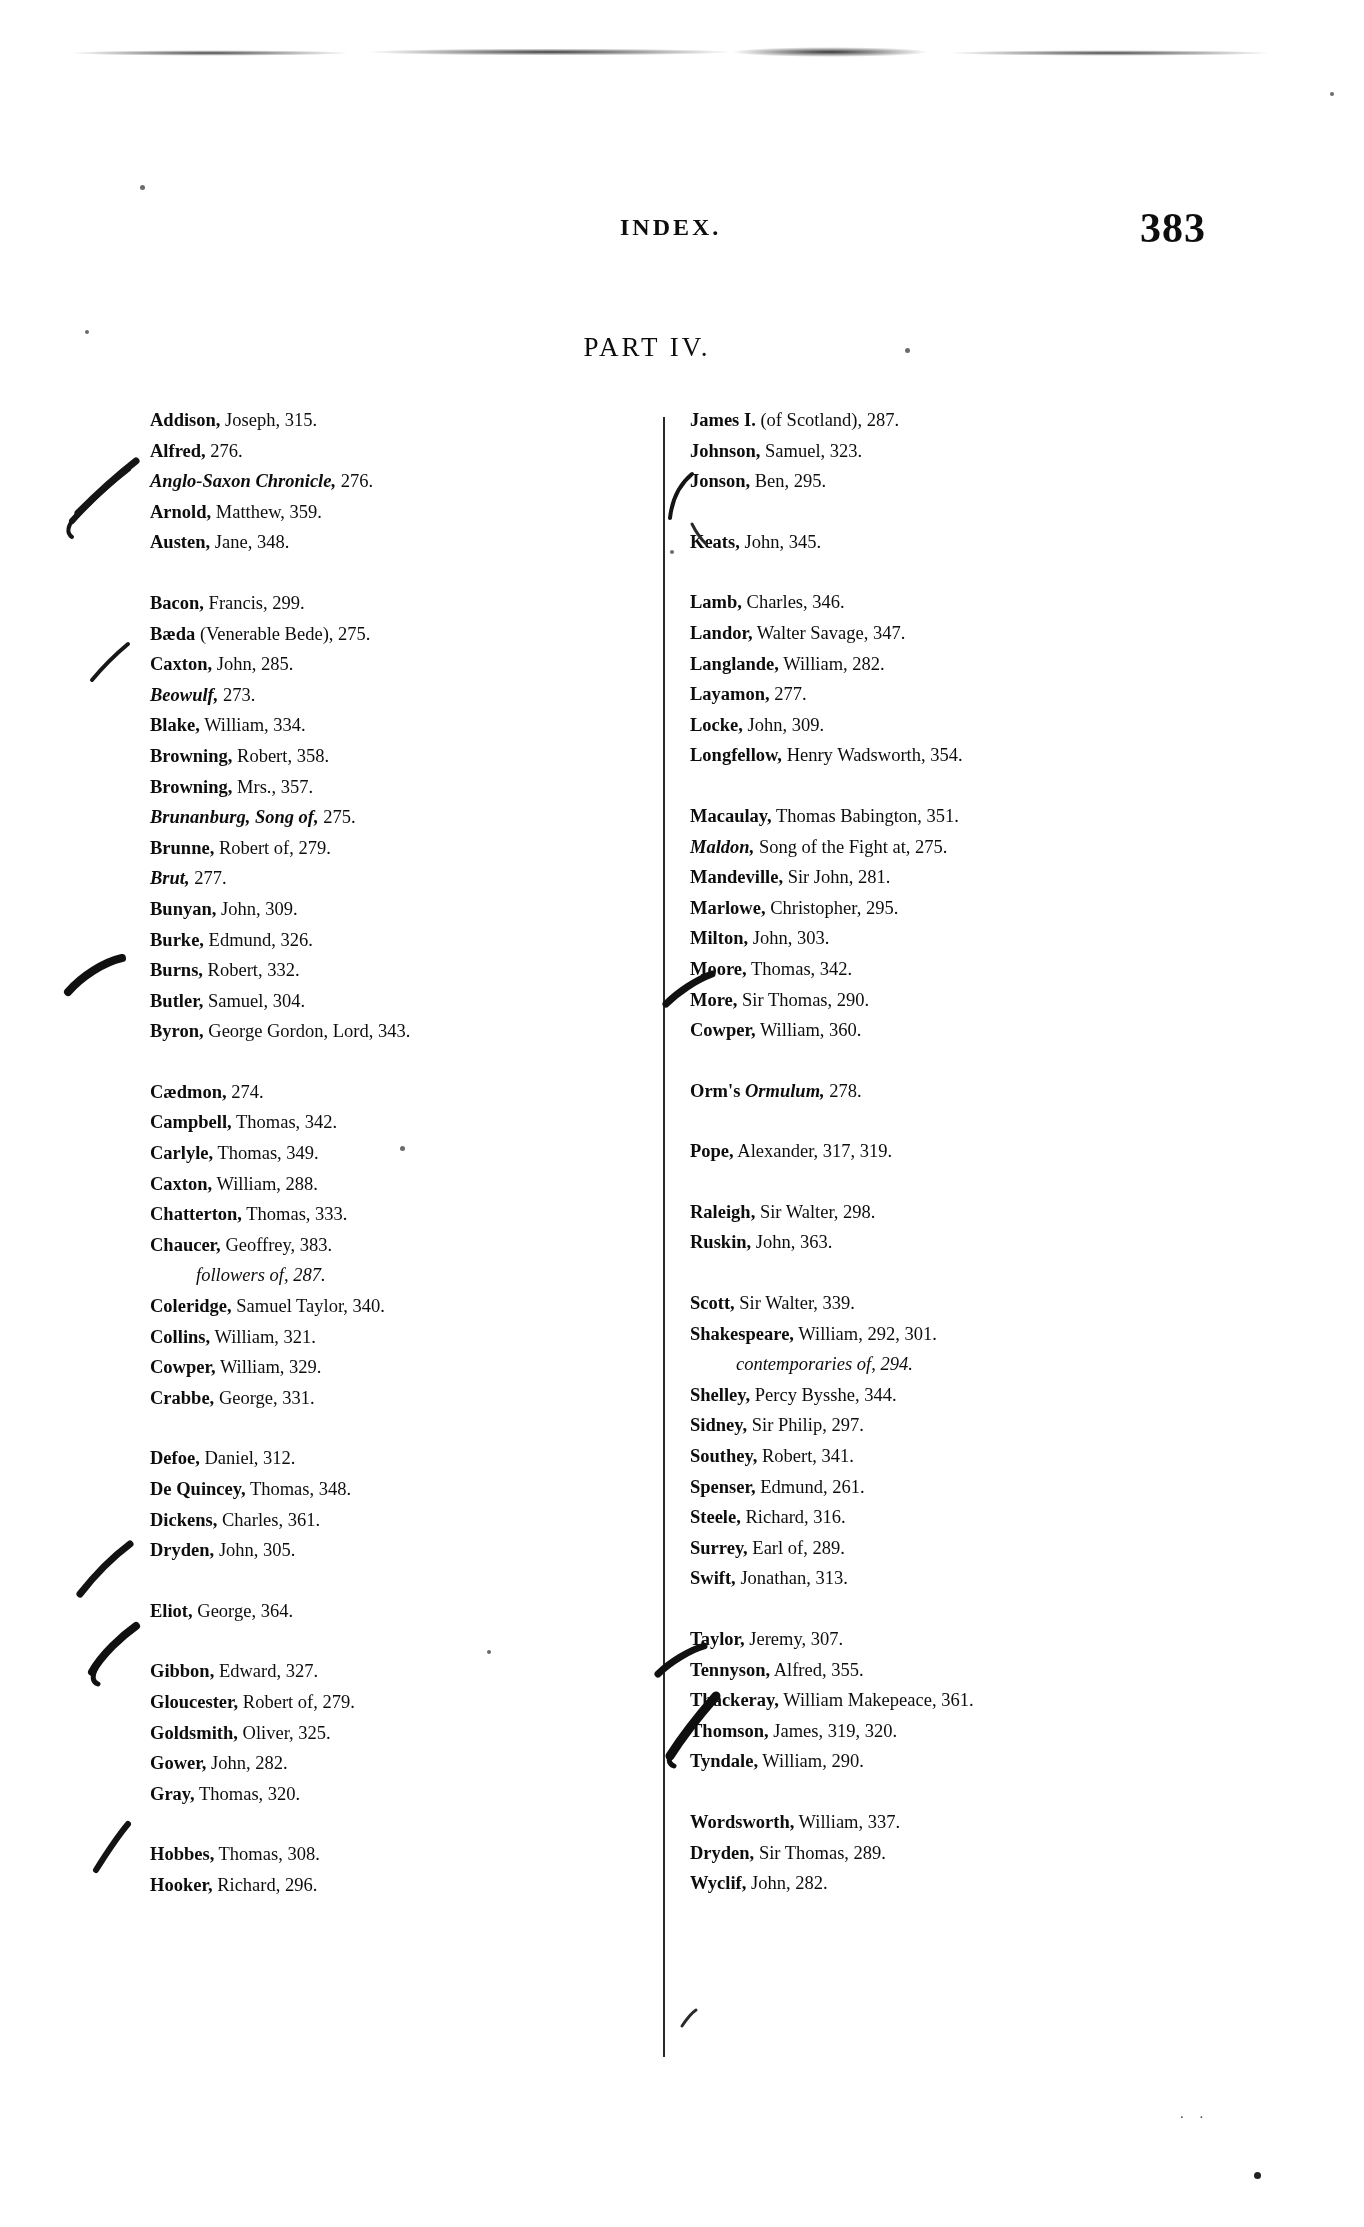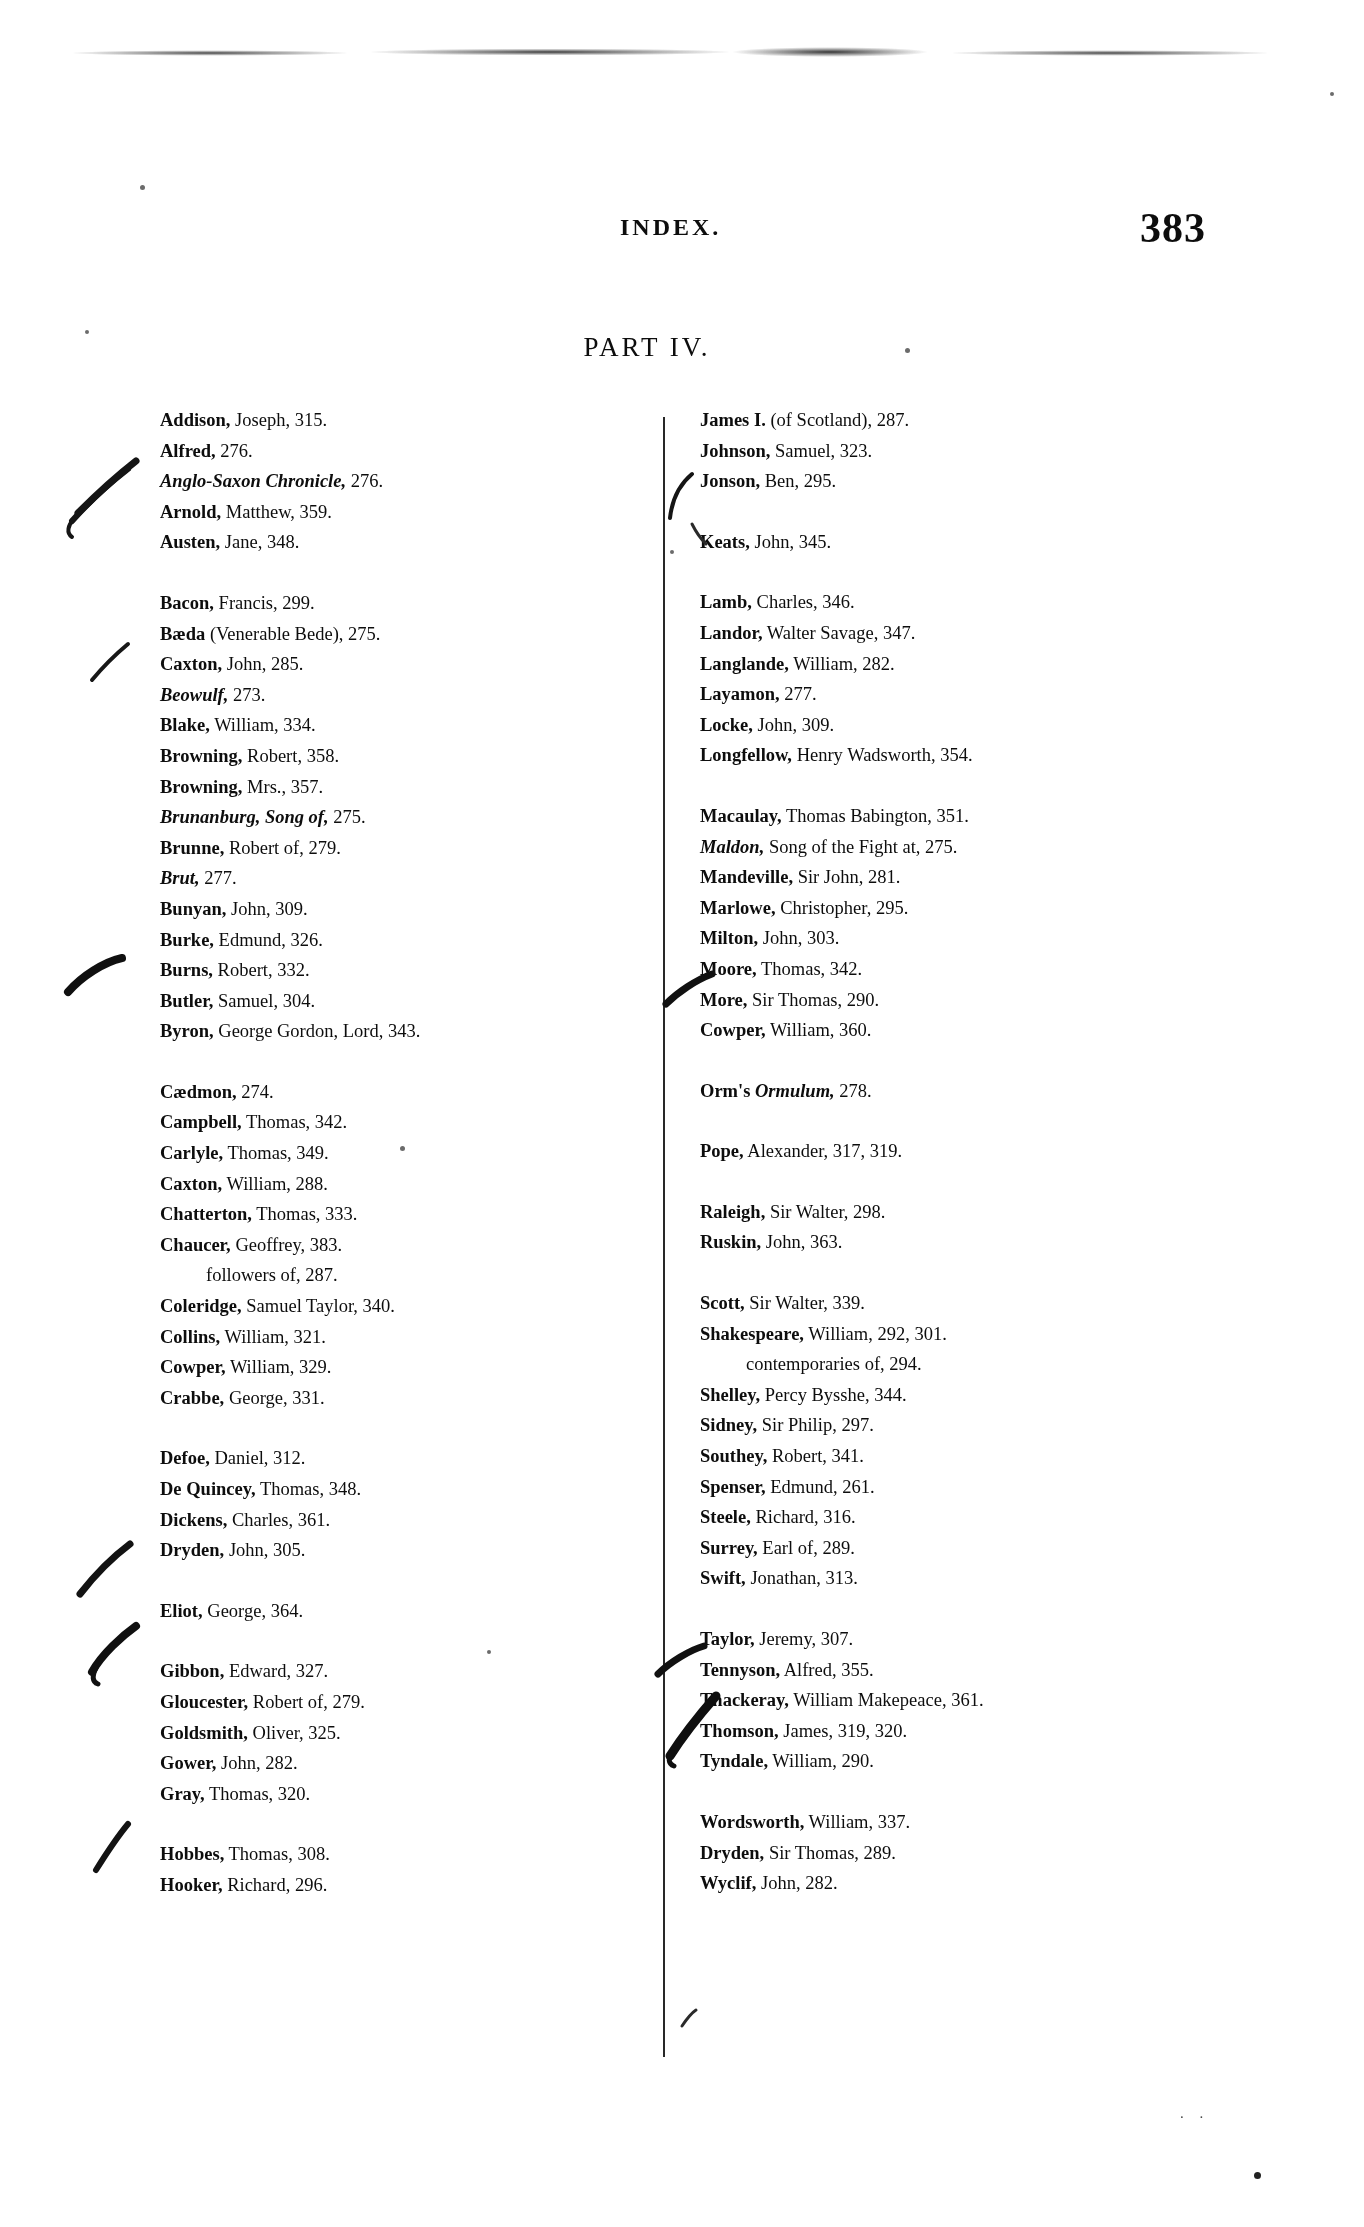--- a/index.html
+++ b/index.html
@@ -82,21 +82,20 @@
     top: 405px;
     left: 0;
     width: 100%;
     height: 1650px;
   }
   .col {
     position: absolute;
     top: 0;
     font-size: 18.5px;
     line-height: 30.6px;
-    margin-left: 10px;
   }
   .col-left  { left: 150px;  width: 470px; }
   .col-right { left: 690px;  width: 520px; }
 
   .divider {
     position: absolute;
     left: 663px;
     top: 12px;
     width: 2px;
     height: 1640px;
@@ -110,20 +109,21 @@
   .entry .nm {
     font-weight: bold;
   }
   .entry .it {
     font-style: italic;
     font-weight: bold;
   }
   .sub {
     padding-left: 46px;
     white-space: nowrap;
+    font-style: italic;
   }
   .gap {
     height: 30px;
   }
 
   
   .mark {
     position: absolute;
     pointer-events: none;
   }

